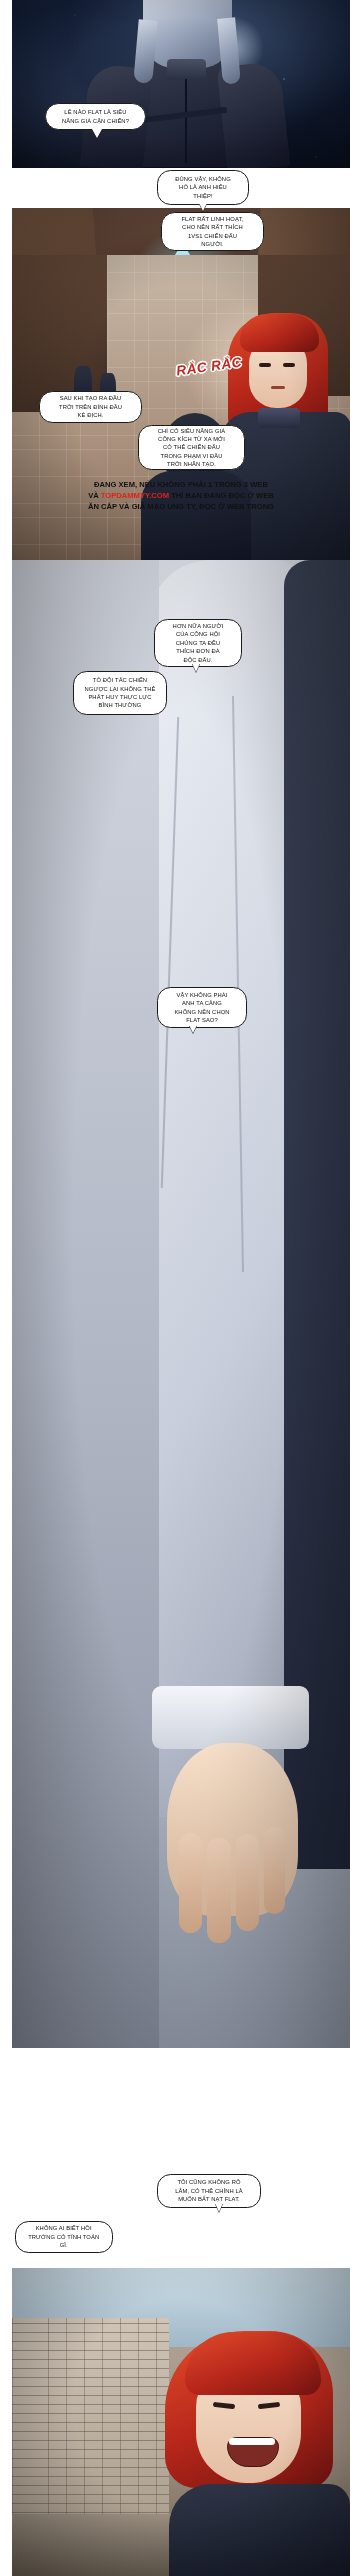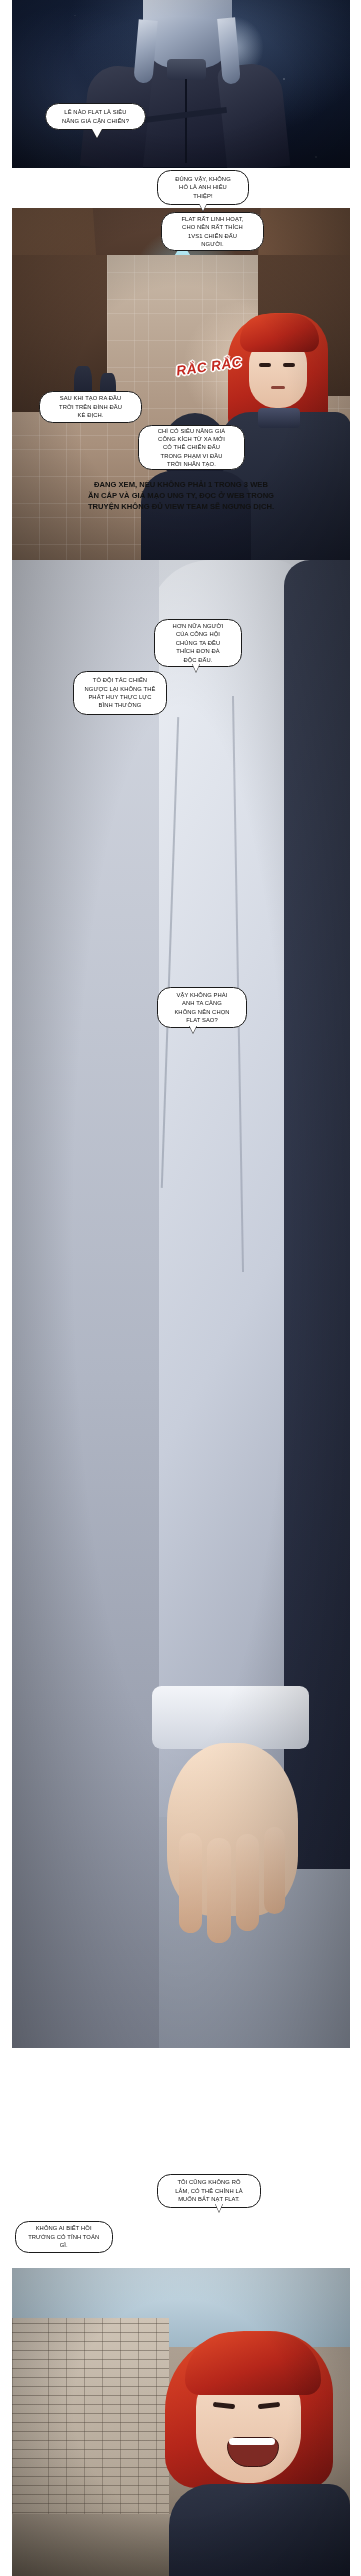--- a/index.html
+++ b/index.html
@@ -302,22 +302,24 @@
   <div class="bubble" style="left:138px; top:425px; width:107px; height:45px;">
     <span>CHỈ CÓ SIÊU NĂNG GIẢ
 CÔNG KÍCH TỪ XA MỚI
 CÓ THỂ CHIẾN ĐẤU
 TRONG PHẠM VI ĐẦU
 TRỜI NHÂN TẠO.</span>
   </div>
 
   <div class="notice" style="top:480px;">
     <div>ĐANG XEM, NẾU KHÔNG PHẢI 1 TRONG 3 WEB</div>
+    <div>
+      <span>VÀ </span><span class="red">TOPDAMMYY.COM</span><span> THÌ BẠN ĐANG ĐỌC Ở WEB</span>
+    </div>
     <div>ĂN CẮP VÀ GIẢ MẠO UNG TY, ĐỌC Ở WEB TRONG</div>
-    <div>TRUYỆN KHÔNG ĐỦ VIEW TEAM SẼ NGƯNG DỊCH.</div>
   </div>
 
   <div class="panel p4" style="left:12px; top:560px; width:338px; height:1488px;">
 
     <div class="sleeve" style="left:136px; top:0px; width:157px; height:1257px; border-radius:63px 31px 0 0;"></div>
 
     <div class="sleeve-dark" style="left:272px; top:0px; width:84px; height:1309px; border-radius:26px 0 0 0;"></div>
 
     <div style="position:absolute;left:-10.5px;top:0;width:157px;height:1488px;background:linear-gradient(180deg,#d5d9e2,#b0b6c4 55%,#8a90a0);"></div>
 

